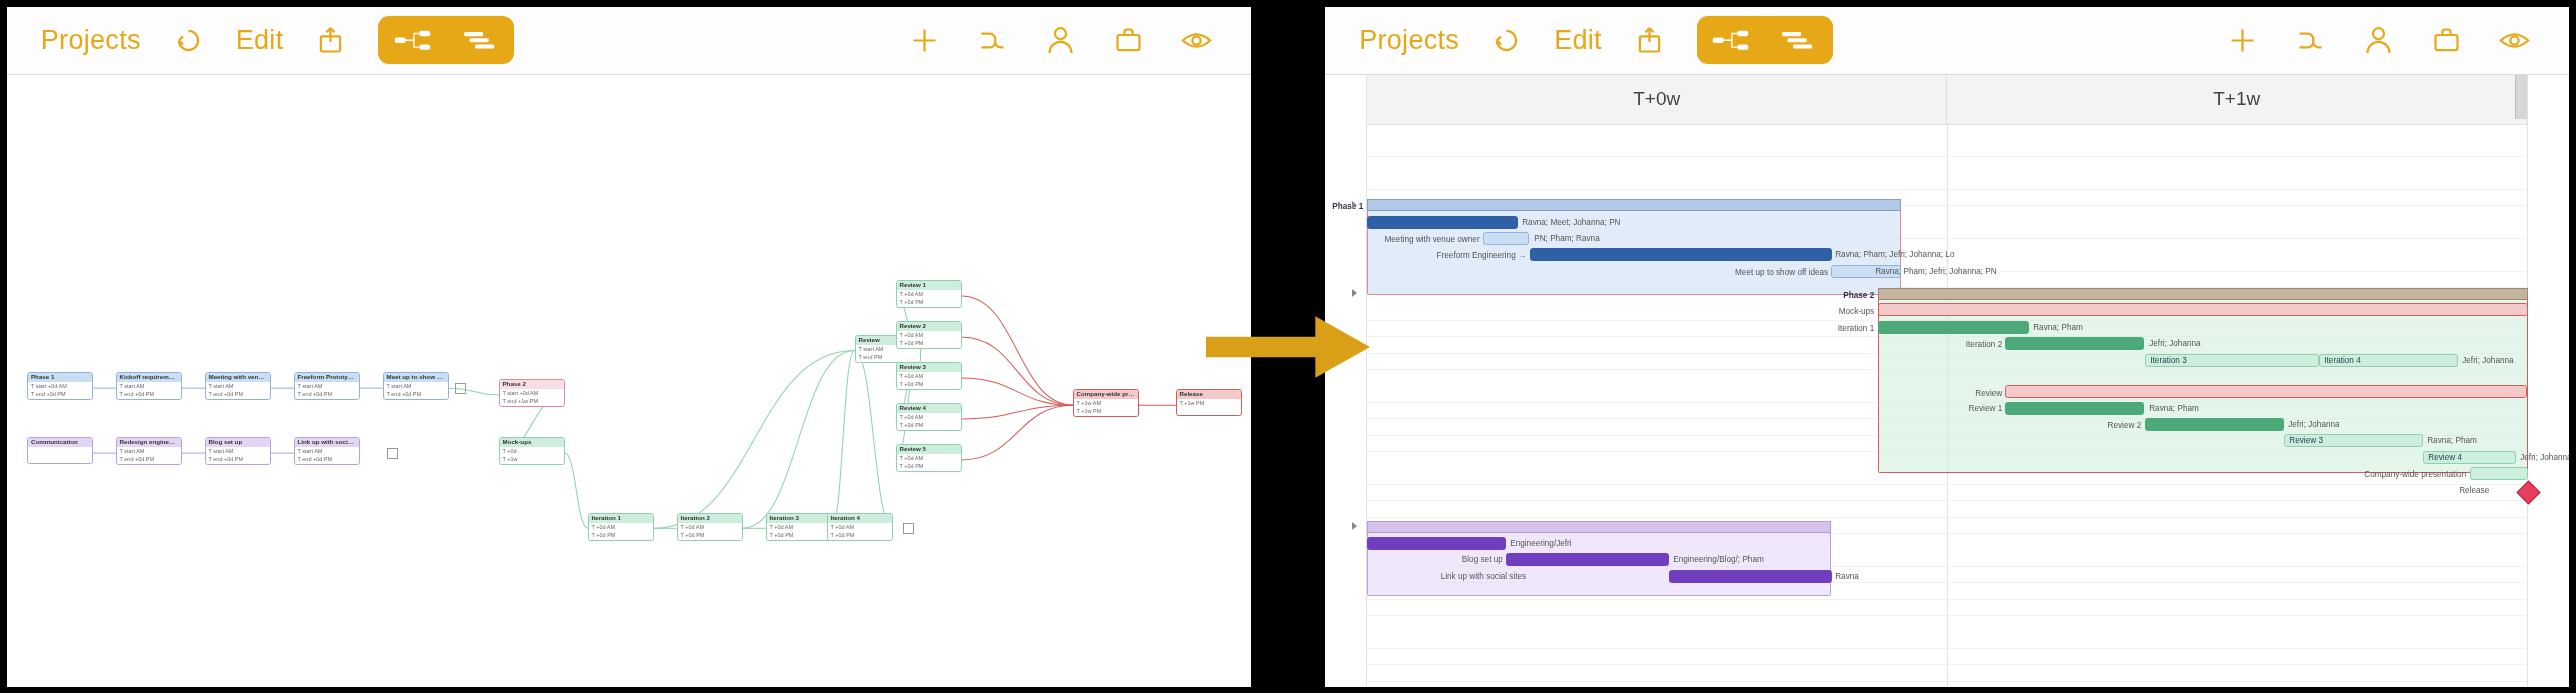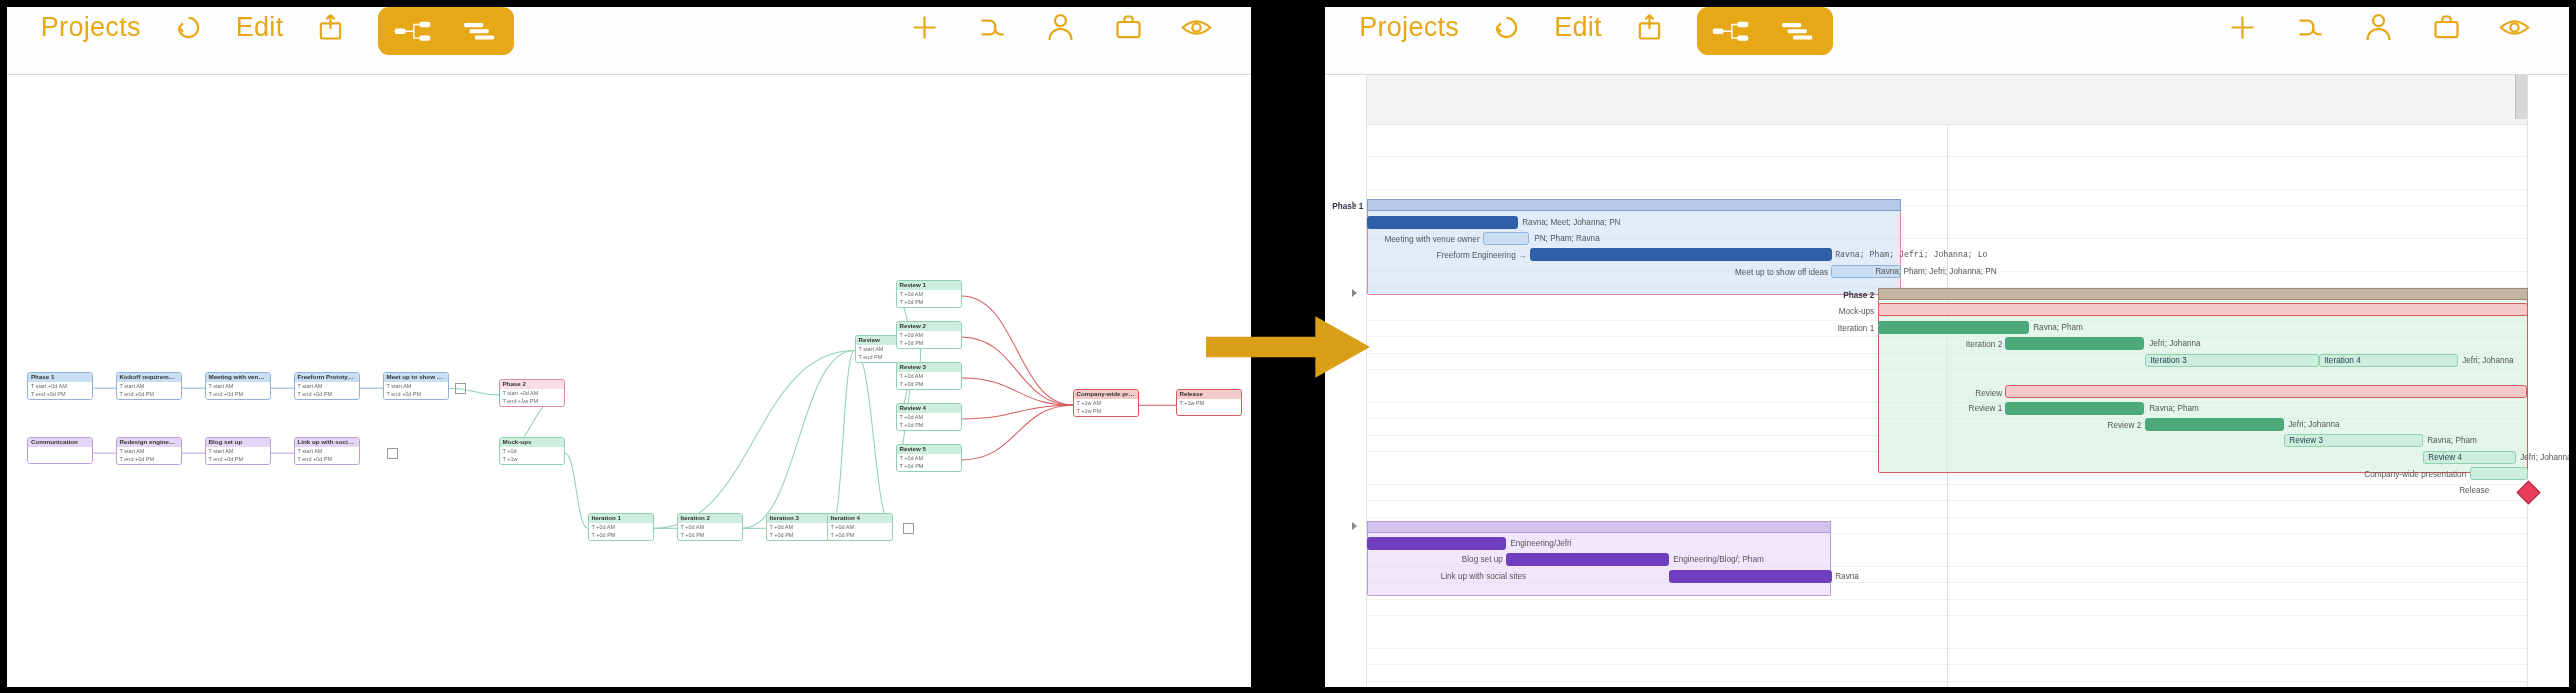--- a/index.html
+++ b/index.html
@@ -48,21 +48,21 @@
     box-shadow: 0 0 0 0.7px #ccc inset;
   }
   .pane.left  { left: 6.8px; }
   .pane.right { right: 6.8px; }
 
   
   .toolbar {
     position: relative;
     height: 68px;
     display: flex;
-    align-items: flex-start;
+    align-items: center;
     gap: 27px;
     padding: 0 34px;
     background: var(--toolbar-bg);
     border-bottom: 0.7px solid var(--toolbar-border);
     box-sizing: border-box;
   }
   .tb-item {
     display: flex;
     align-items: center;
     justify-content: center;
@@ -559,35 +559,37 @@
       <div class="tb-item">
         <svg class="icon-svg" viewBox="0 0 48 48">
           <path d="M4 24 Q24 6 44 24 Q24 42 4 24 Z"></path>
           <circle cx="24" cy="24" r="6"></circle>
         </svg>
       </div>
     </div>
 
     <div class="canvas" id="right-canvas">
       <div class="tl-header">
+        <div class="tl-col">T+0w</div>
+        <div class="tl-col">T+1w</div>
         <div class="handle right"></div>
       </div>
       <div class="tl-body" id="gantt-body">
         <div class="tl-mid"></div>
 
       <div class="gantt-group blue" style="left: 0px; width: 534px; top: 75px; height: 96px;"></div>
           <div class="gantt-group green" style="left: 511px; width: 650px; top: 164px; height: 185px;"></div>
           <div class="gantt-group purple" style="left: 0px; width: 464px; top: 397px; height: 75px;"></div>
           <div class="gbar bluehdr header" style="left: 0px; width: 534px; top: 75px;"></div>
           <div class="gbar bluecore" style="left: 0px; width: 151px; top: 92px;"></div>
           <div class="row-label" style="left: 155px; top: 94px;">Ravna; Meet; Johanna; PN</div>
           <div class="gbar bluesoft" style="left: 116px; width: 46px; top: 108px;"></div>
           <div class="row-label" style="left: 167px; top: 110px;">PN; Pham; Ravna</div>
           <div class="gbar bluecore" style="left: 163px; width: 302px; top: 124px;"></div>
-          <div class="row-label" style="left: 468px; top: 126px; font-family: Liberation Mono, monospace;">Ravna; Pham; Jefri; Johanna; Lo</div>
+          <div class="row-label" style="left: 468px; top: 126px;">Ravna; Pham; Jefri; Johanna; Lo</div>
           <div class="gbar bluesoft" style="left: 464px; width: 70px; top: 141px;"></div>
           <div class="row-label" style="left: 508px; top: 143px;">Ravna; Pham; Jefri; Johanna; PN</div>
           <div class="gbar greenhdr header" style="left: 511px; width: 650px; top: 164px;"></div>
           <div class="gbar redsoft" style="left: 511px; width: 650px; top: 179px;"></div>
           <div class="gbar greencore" style="left: 511px; width: 151px; top: 197px;"></div>
           <div class="row-label" style="left: 666px; top: 199px;">Ravna; Pham</div>
           <div class="gbar greencore" style="left: 638px; width: 139px; top: 213px;"></div>
           <div class="row-label" style="left: 782px; top: 215px;">Jefri; Johanna</div>
           <div class="gbar greensoft" style="left: 778px; width: 174px; top: 230px;">Iteration 3</div>
           <div class="row-label" style="left: 956px; top: 232px;">Ravna; Pham</div>

